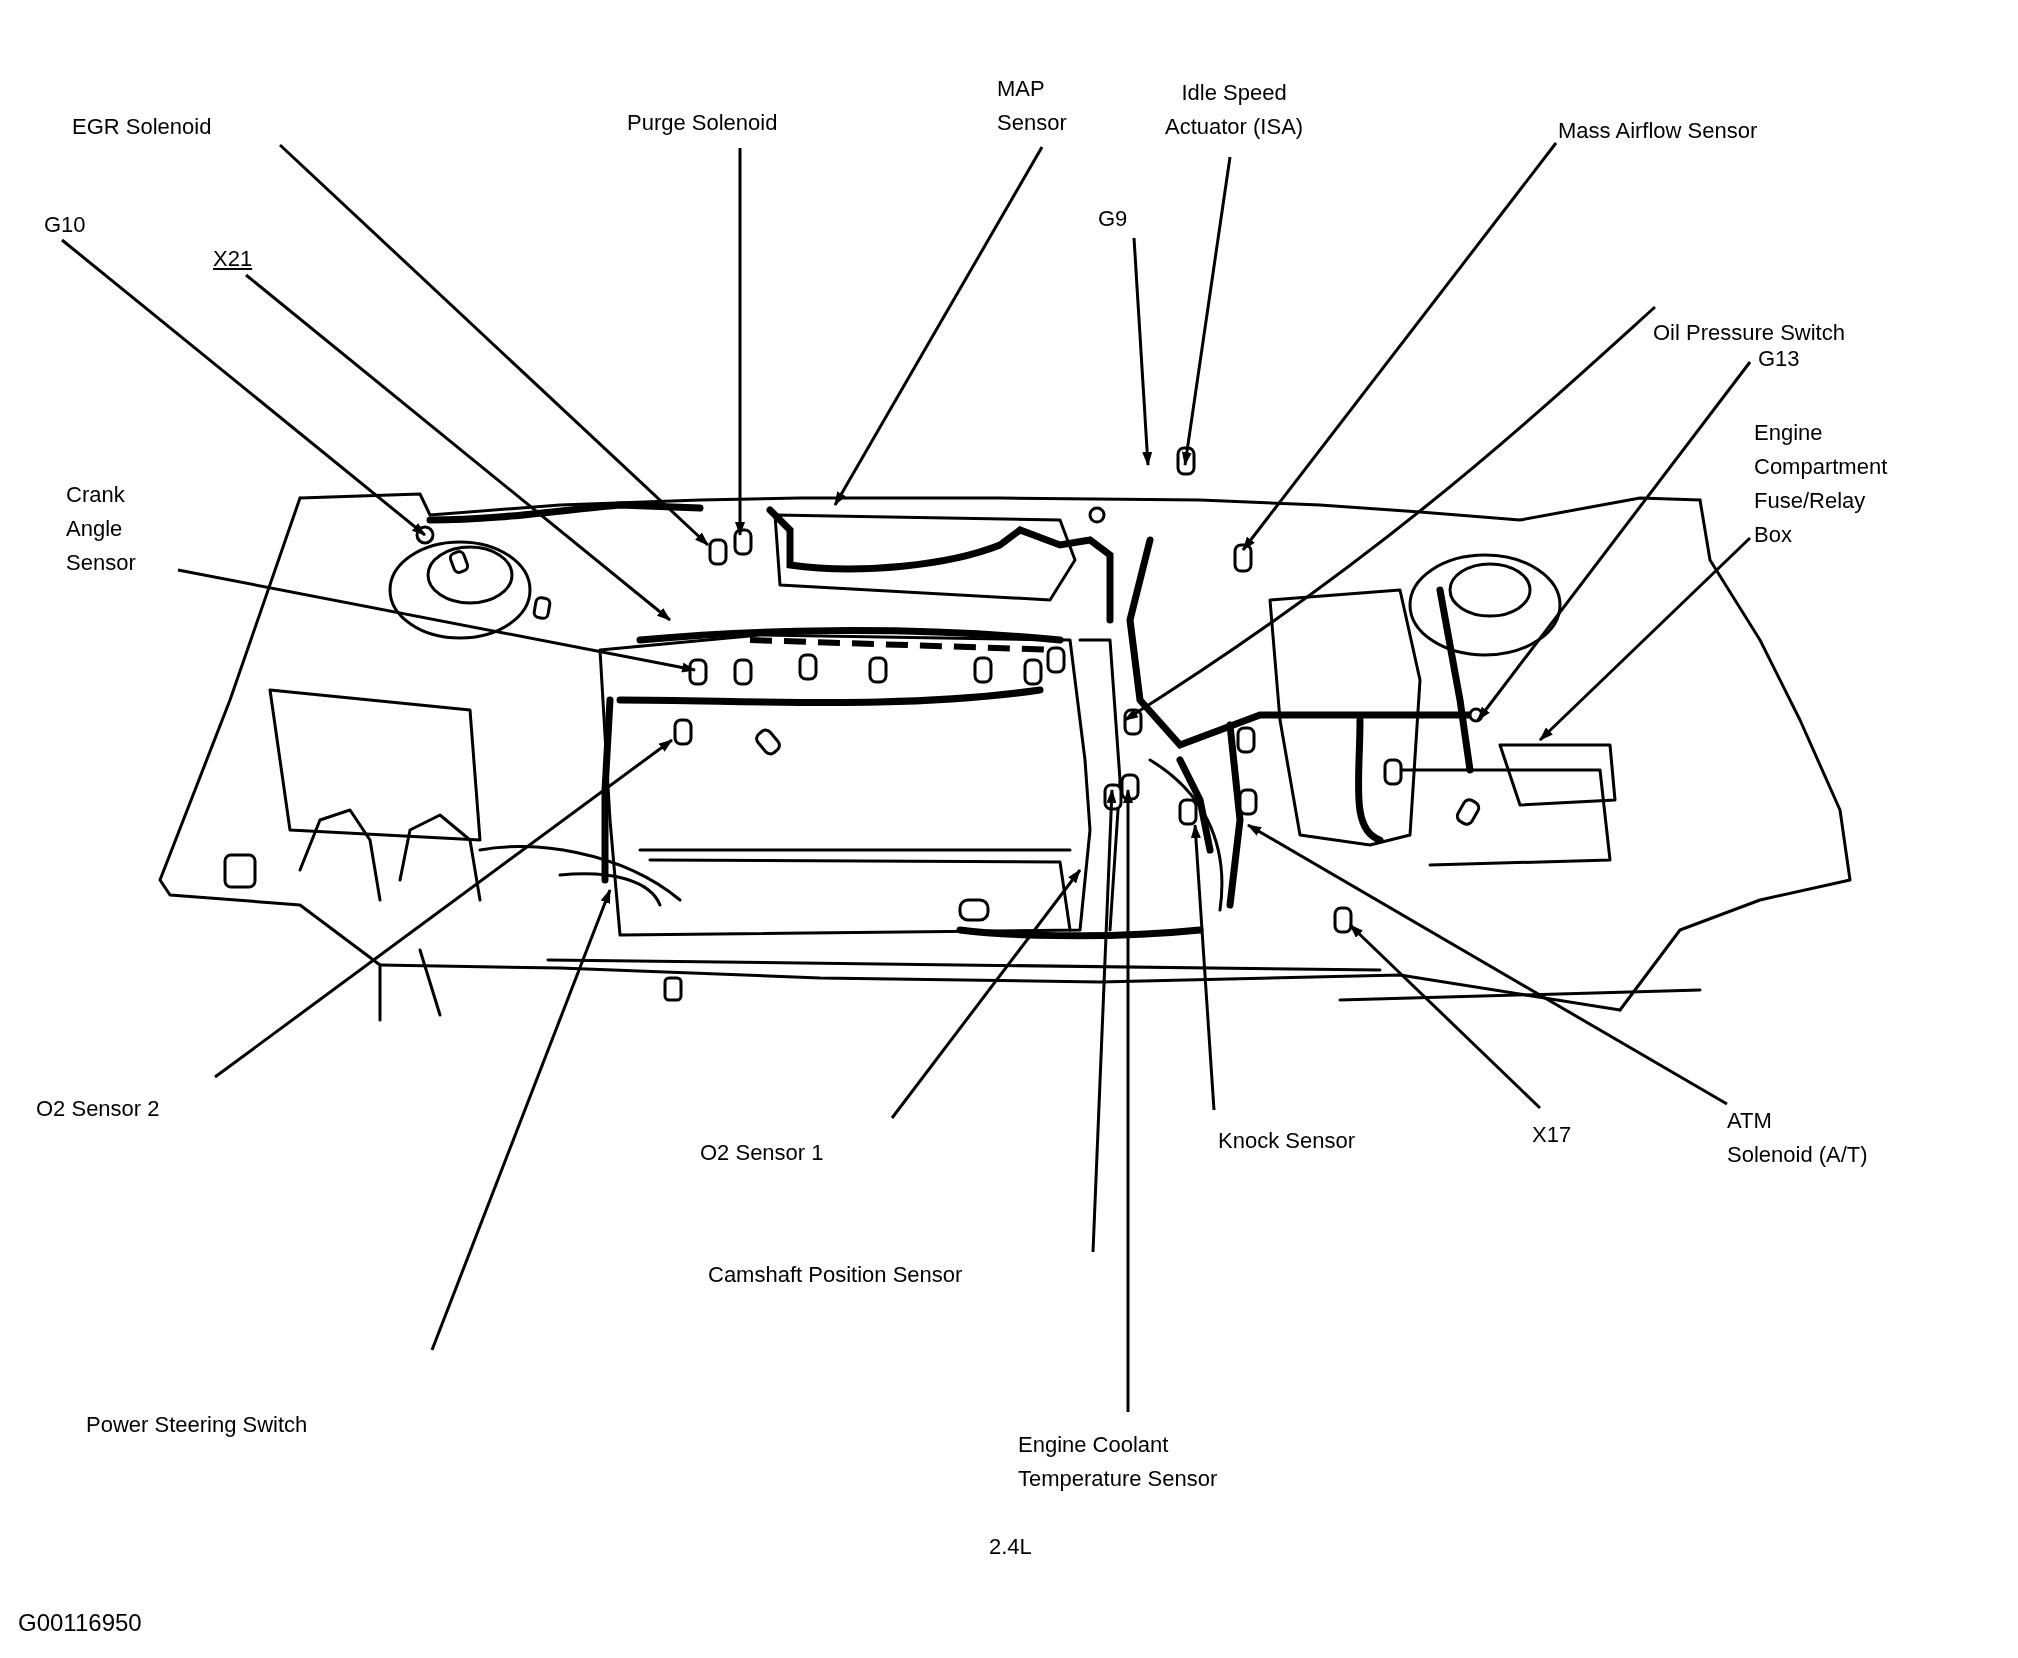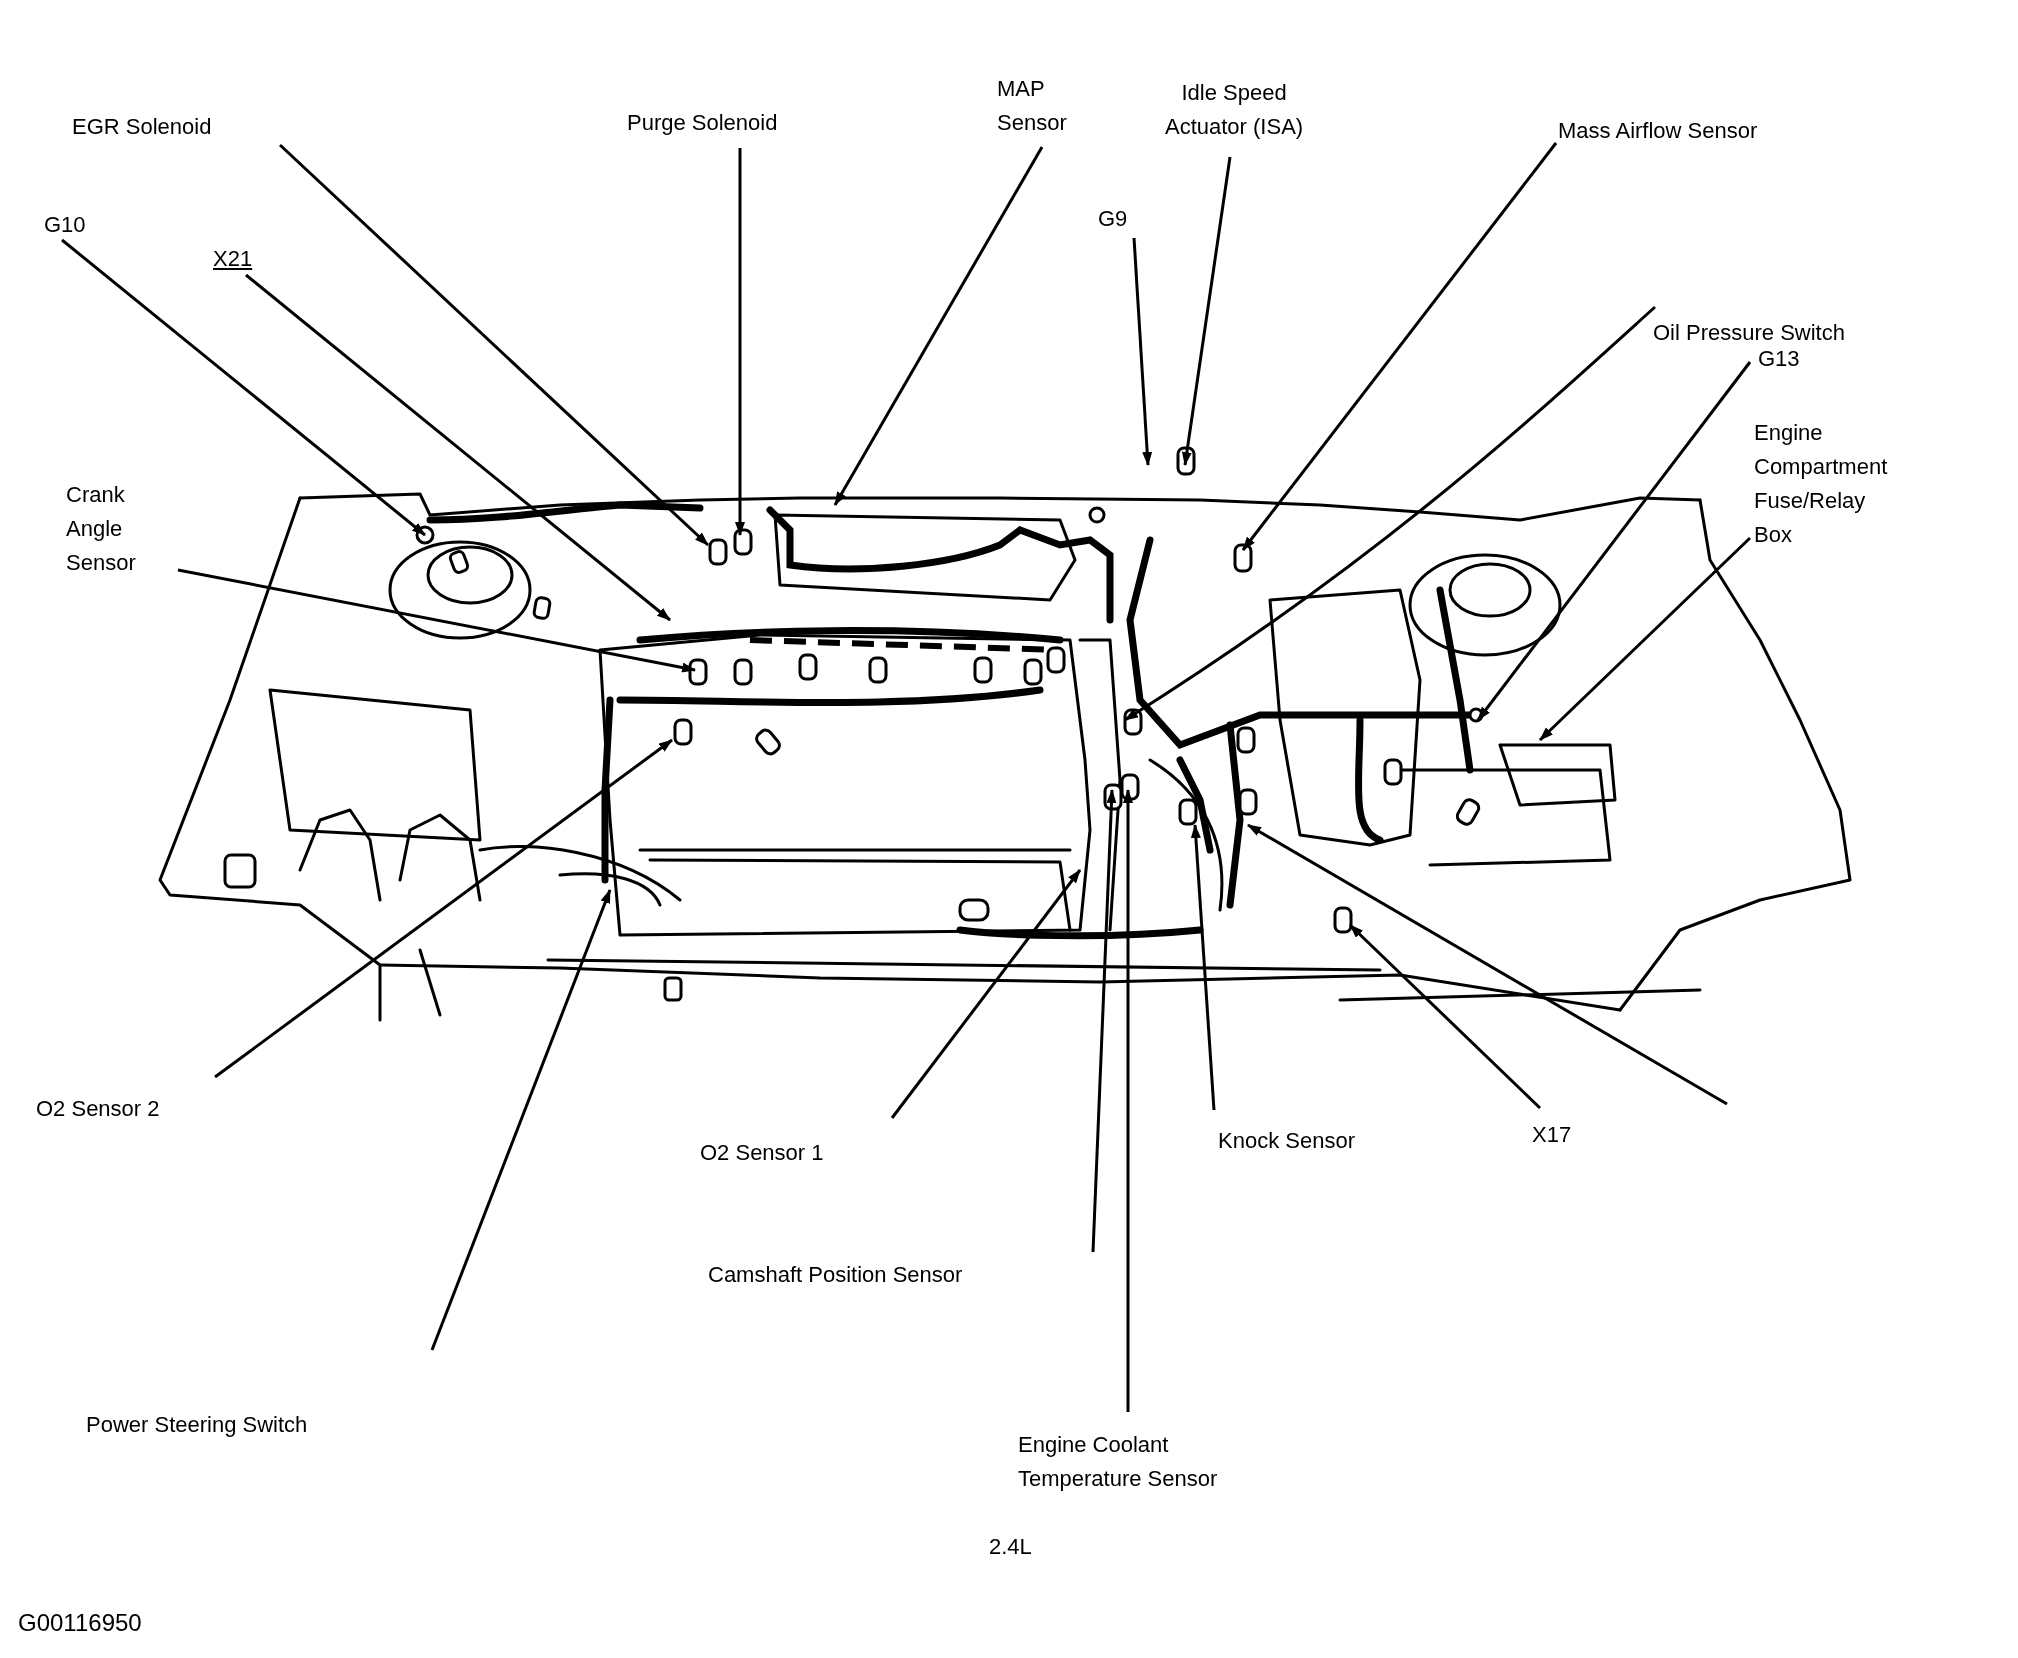--- a/index.html
+++ b/index.html
@@ -147,20 +147,22 @@
 Compartment
 Fuse/Relay
 Box</div>
   <div class="lbl" style="left:66px; top:478px;">Crank
 Angle
 Sensor</div>
   <div class="lbl" style="left:36px; top:1092px;">O2 Sensor 2</div>
   <div class="lbl" style="left:700px; top:1136px;">O2 Sensor 1</div>
   <div class="lbl" style="left:1218px; top:1124px;">Knock Sensor</div>
   <div class="lbl" style="left:1532px; top:1118px;">X17</div>
+  <div class="lbl" style="left:1727px; top:1104px;">ATM
+Solenoid (A/T)</div>
   <div class="lbl" style="left:708px; top:1258px;">Camshaft Position Sensor</div>
   <div class="lbl" style="left:86px; top:1408px;">Power Steering Switch</div>
   <div class="lbl" style="left:1018px; top:1428px;">Engine Coolant
 Temperature Sensor</div>
 
   <div class="lbl" style="left:989px; top:1530px;">2.4L</div>
   <div class="lbl lbl-small" style="left:18px; top:1606px;">G00116950</div>
 </div>
 
 </body></html>

